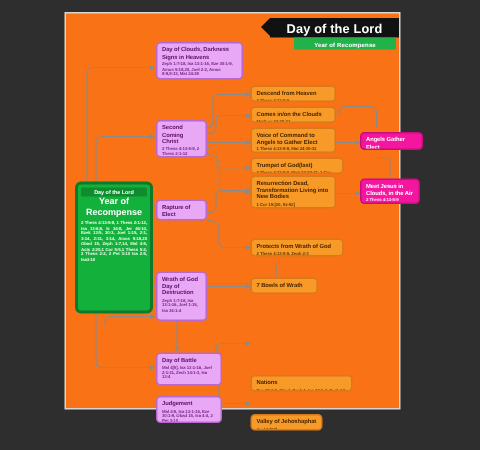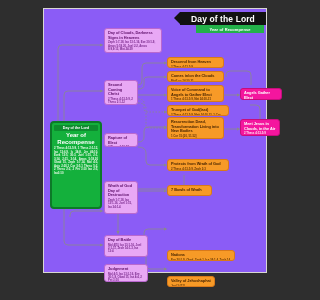--- a/index.html
+++ b/index.html
@@ -6,21 +6,21 @@
   body{
     width:300px;height:300px;overflow:hidden;
     background:#2e2e2e;
     font-family:"Liberation Sans", sans-serif;
     -webkit-font-smoothing:none;
   }
   #app{position:relative;width:300px;height:300px;}
 
   .canvas{
     position:absolute;left:44px;top:9px;width:222px;height:263px;
-    background:#8b5cf6;
+    background:#f97316;
     box-shadow:0 0 0 1px #d8d6d2;
   }
 
   
   .ribbon{
     position:absolute;right:0px;top:3px;height:13px;width:86px;
     background:#111111;
     display:flex;align-items:center;justify-content:center;
   }
   .ribbon:before{

